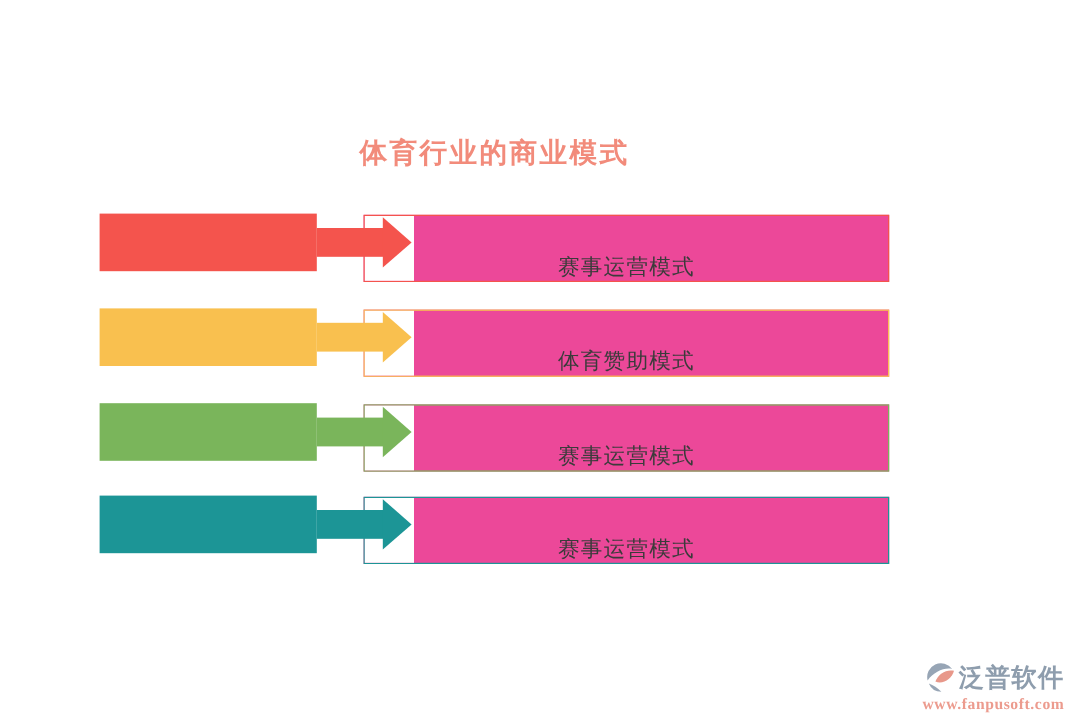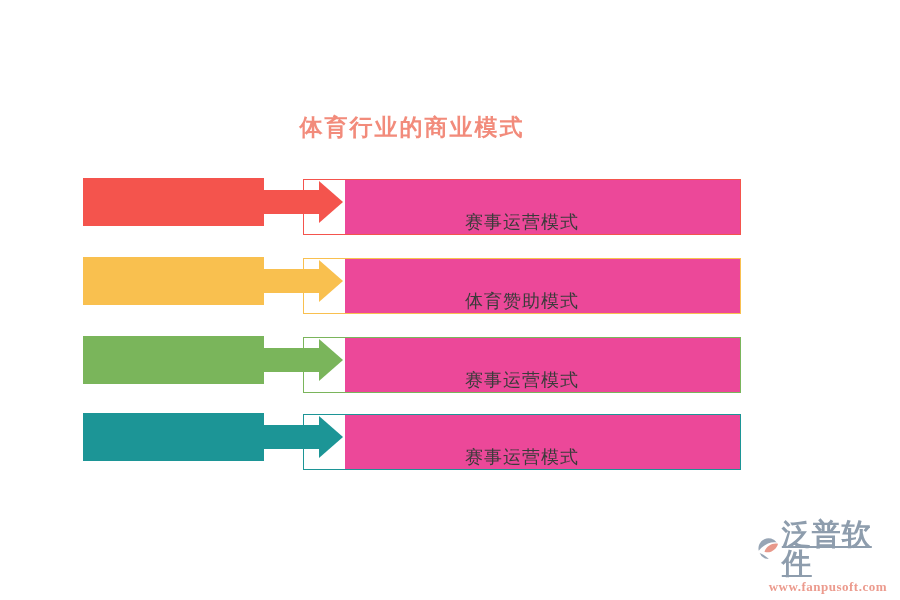--- a/index.html
+++ b/index.html
@@ -47,21 +47,21 @@
   }
 
   
   .logo{
     position:absolute;right:13px;bottom:5px;width:130px;
     display:flex;flex-direction:column;align-items:flex-end;
   }
   .logo-top{display:flex;align-items:center;gap:2px;line-height:1;}
   .logo-name{
     font-family:"Liberation Sans","DejaVu Sans",sans-serif;
-    font-size:29px;font-weight:bold;letter-spacing:1px;text-decoration:underline;
+    font-size:21px;font-weight:bold;letter-spacing:1px;
   }
   .logo-url{
     font-size:13px;font-weight:bold;letter-spacing:0.5px;margin-top:1px;text-align:center;
   }
   .logo-icon{width:26px;height:26px;display:block;}
 </style>
 </head>
 <body>
 
 <div class="stage">

